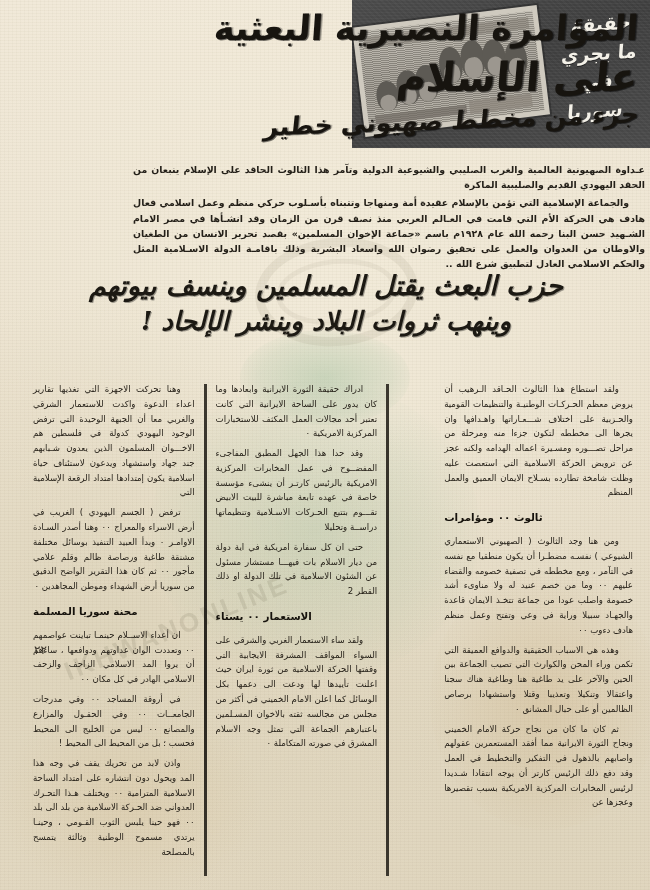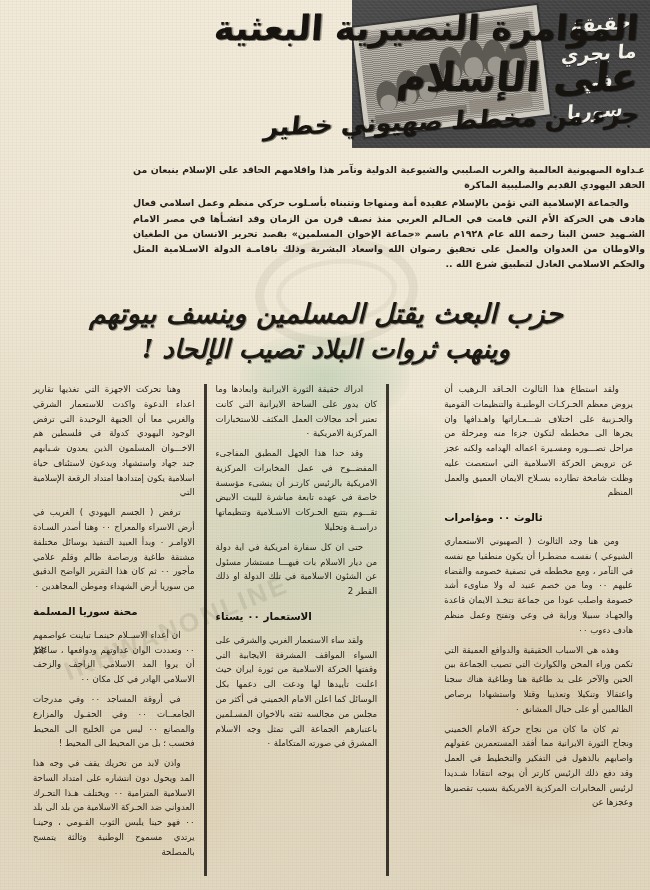--- a/index.html
+++ b/index.html
@@ -125,21 +125,21 @@
     font-family:"DejaVu Sans", sans-serif;
     font-size:9.4px;line-height:1.62;
     color:#231f18;font-weight:bold;
     text-align:justify;
   }
   .intro p{margin:0 0 3px 0;}
   .intro .ind{text-indent:16px;}
 
   
   .bighead{
-    position:absolute;left:8px;top:296px;width:636px;
+    position:absolute;left:8px;top:268px;width:636px;
     text-align:center;
     color:#1c1913;
     font-family:"DejaVu Serif", serif;
     font-weight:bold;font-style:italic;
     font-size:27px;line-height:1.32;
     letter-spacing:-.5px;
     text-shadow:1px 1px 0 rgba(0,0,0,.35);
   }
   .bighead span{display:block;}
   .bighead .l2{font-size:26px;}
@@ -218,27 +218,27 @@
     </div>
 
     <div class="title-zone">
       <div class="title-l1">المؤامرة النصيرية البعثية</div>
       <div class="title-l2">على الإسلام</div>
       <div class="title-l3">جزء من مخطط صهيوني خطير</div>
     </div>
   </div>
 
   <div class="intro">
-    <p>عـداوة الصهيونية العالمية والغرب الصليبي والشيوعية الدولية وتآمر هذا واقلامهم الحاقد على الإسلام ينبعان من الحقد اليهودي القديم والصليبية الماكرة</p>
+    <p>عـداوة الصهيونية العالمية والغرب الصليبي والشيوعية الدولية وتآمر هذا الثالوث الحاقد على الإسلام ينبعان من الحقد اليهودي القديم والصليبية الماكرة</p>
     <p class="ind">والجماعة الإسلامية التي تؤمن بالإسلام عقيدة أمة ومنهاجا وتتبناه بأسـلوب حركي منظم وعمل اسلامي فعال هادف هي الحركة الأم التي قامت في العـالم العربي منذ نصف قرن من الزمان وقد انشـأها في مصر الامام الشـهيد حسن البنا رحمه الله عام ١٩٢٨م باسم «جماعة الإخوان المسلمين» بقصد تحرير الانسان من الطغيان والاوطان من العدوان والعمل على تحقيق رضوان الله واسعاد البشرية وذلك باقامـة الدولة الاسـلامية المثل والحكم الاسلامي العادل لتطبيق شرع الله ..</p>
   </div>
 
   <div class="bighead">
     <span class="l1">حزب البعث يقتل المسلمين وينسف بيوتهم</span>
-    <span class="l2">وينهب ثروات البلاد تصيب الإلحاد !</span>
+    <span class="l2">وينهب ثروات البلاد وينشر الإلحاد !</span>
   </div>
 
   <div class="cols">
     <div class="col col-1">
         <p>ولقد استطاع هذا الثالوث الحـاقد الـرهيب أن يروض معظم الحـركـات الوطنيـة والتنظيمات القومية والحـزبية على اختلاف شـــعـاراتها واهـدافها وان يجرها الى مخططه لتكون جزءا منه ومرحلة من مراحل تصـــوره ومسـيرة اعماله الهدامه ولكنه عجز عن ترويض الحركة الاسلامية التي استعصت عليه وظلت شامخة تطارده بسـلاح الايمان العميق والعمل المنظم</p>
         <h3 class="subhead">ثالوث ٠٠ ومؤامرات</h3>
         <p>ومن هنا وجد الثالوث ( الصهيوني الاستعماري الشيوعي ) نفسـه مضطـرا أن يكون منطقيا مع نفسه في التآمر ، ومع مخططه في تصفية خصومه والقضاء عليهم ٠٠ وما من خصم عنيد له ولا مناوىء أشد خصومة واصلب عودا من جماعة تتخـذ الايمان قاعدة والجهـاد سبيلا وراية في وعي وتفتح وعمل منظم هادف دءوب ٠٠</p>
         <p>وهذه هي الاسباب الحقيقية والدوافع العميقة التي تكمن وراء المحن والكوارث التي تصيب الجماعة بين الحين والآخر على يد طاغية هنا وطاغية هناك سجنا واعتقالا وتنكيلا وتعذيبا وقتلا واستشهادا برصاص الظالمين أو على حبال المشانق ٠</p>
         <p>ثم كان ما كان من نجاح حركة الامام الخميني ونجاح الثورة الايرانية مما أفقد المستعمرين عقولهم واصابهم بالذهول في التفكير والتخطيط في العمل وقد دفع ذلك الرئيس كارتر أن يوجه انتقادا شـديدا لرئيس المخابرات المركزية الامريكية بسبب تقصيرها وعجزها عن</p>
       </div>

